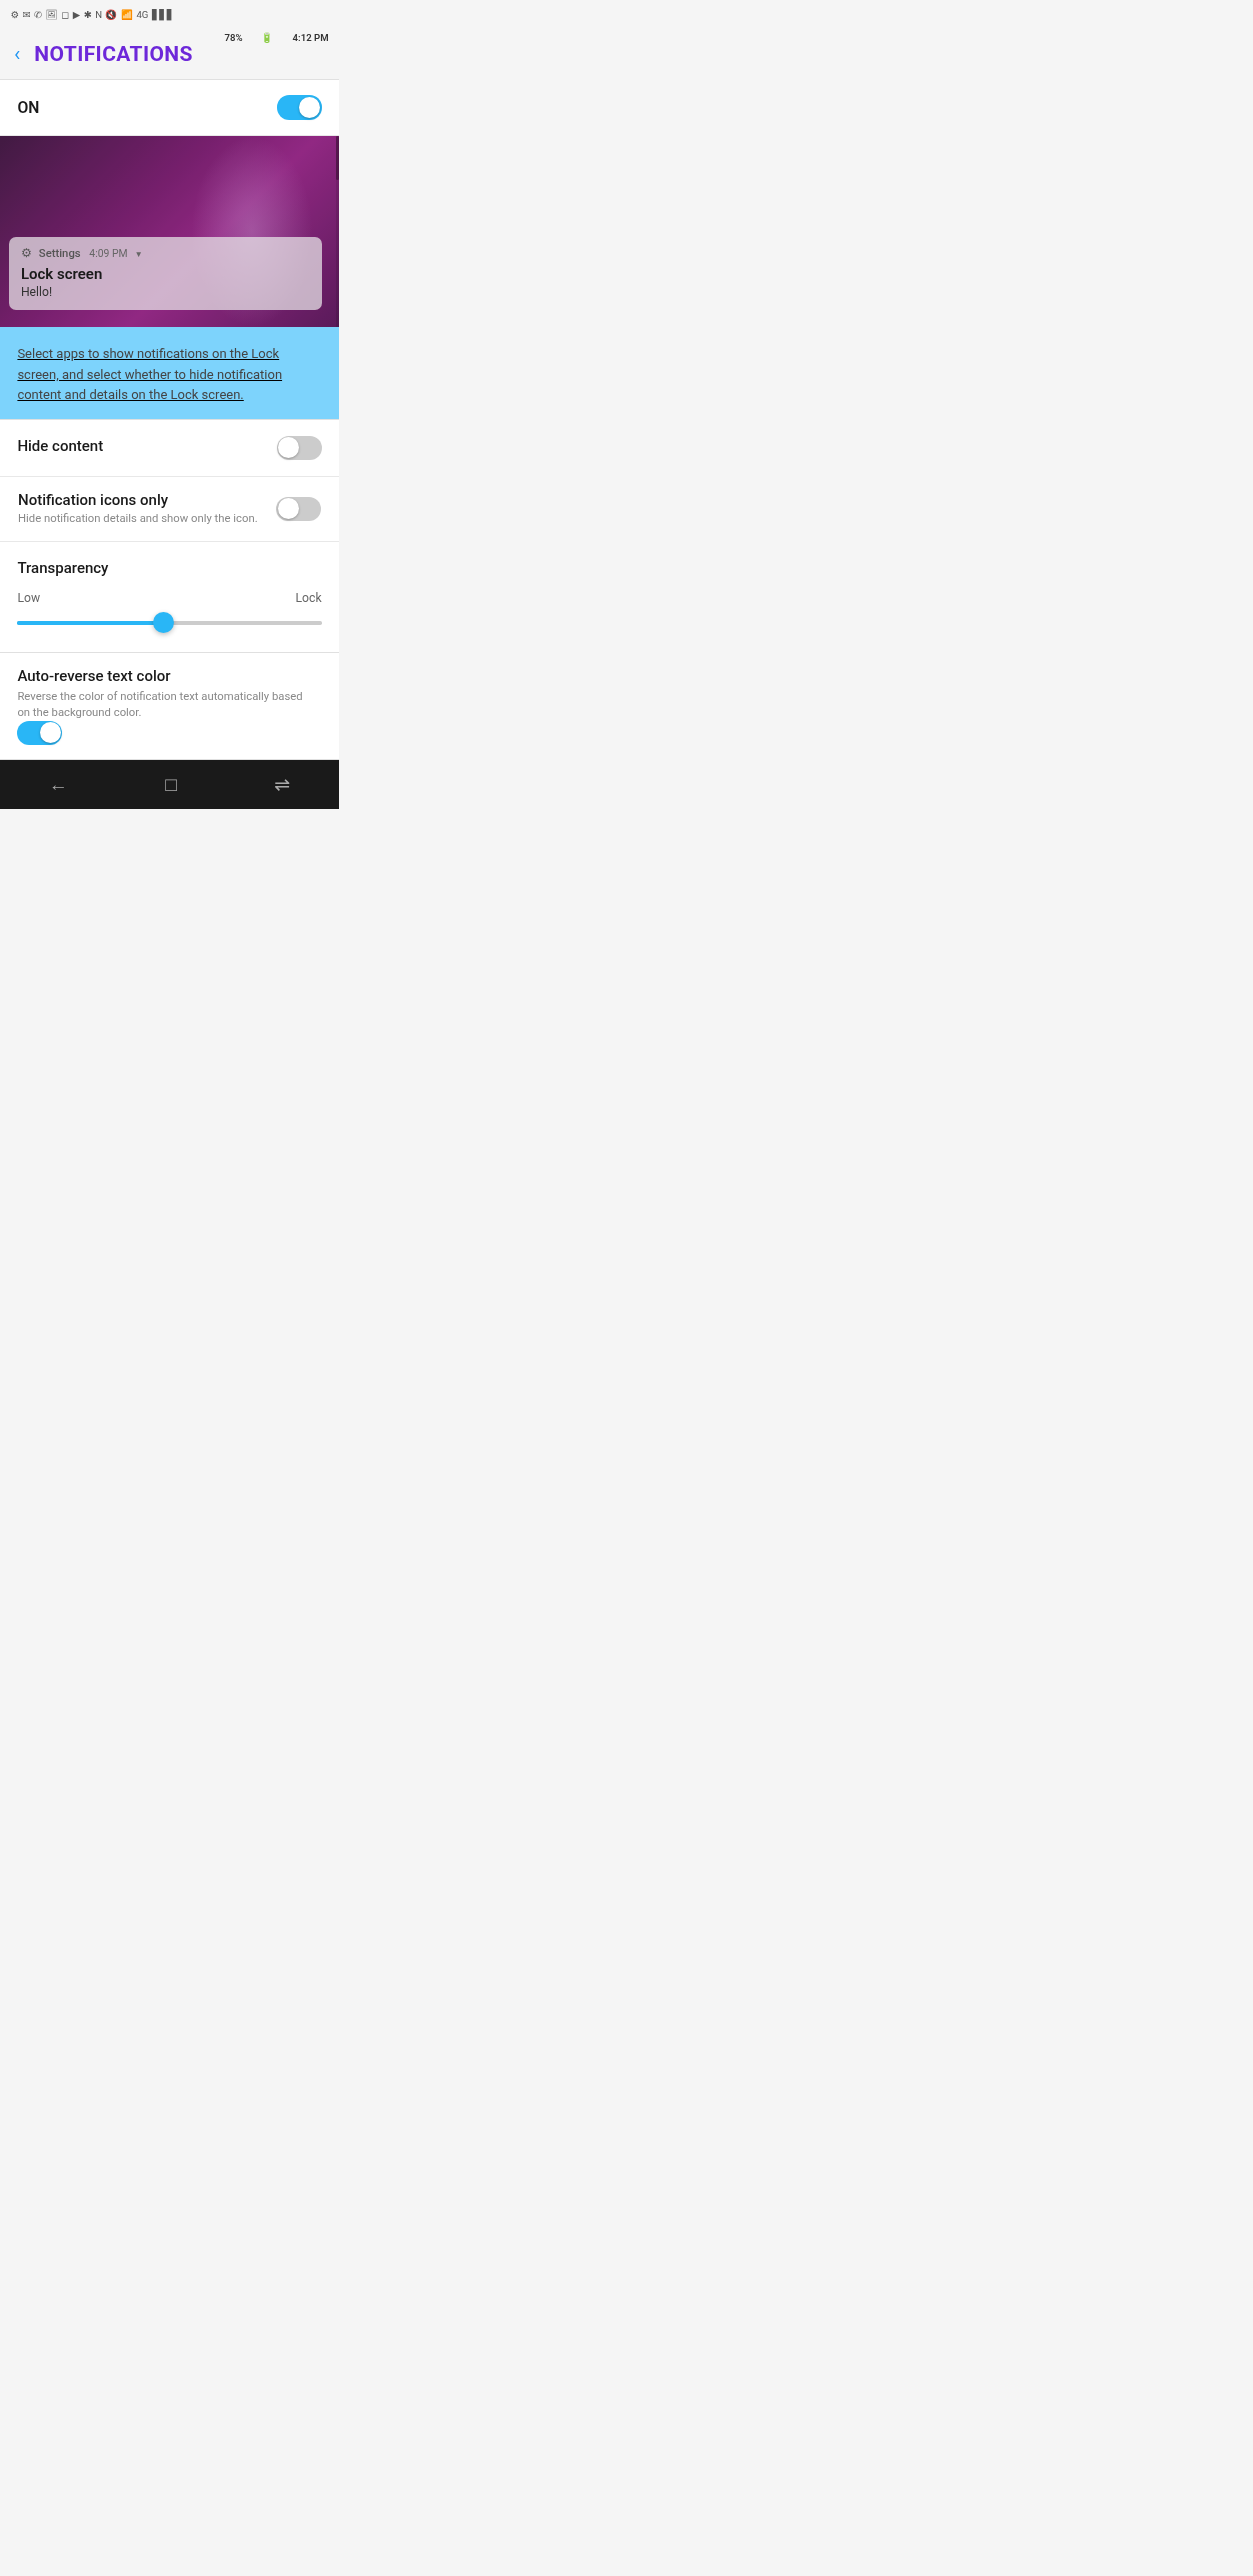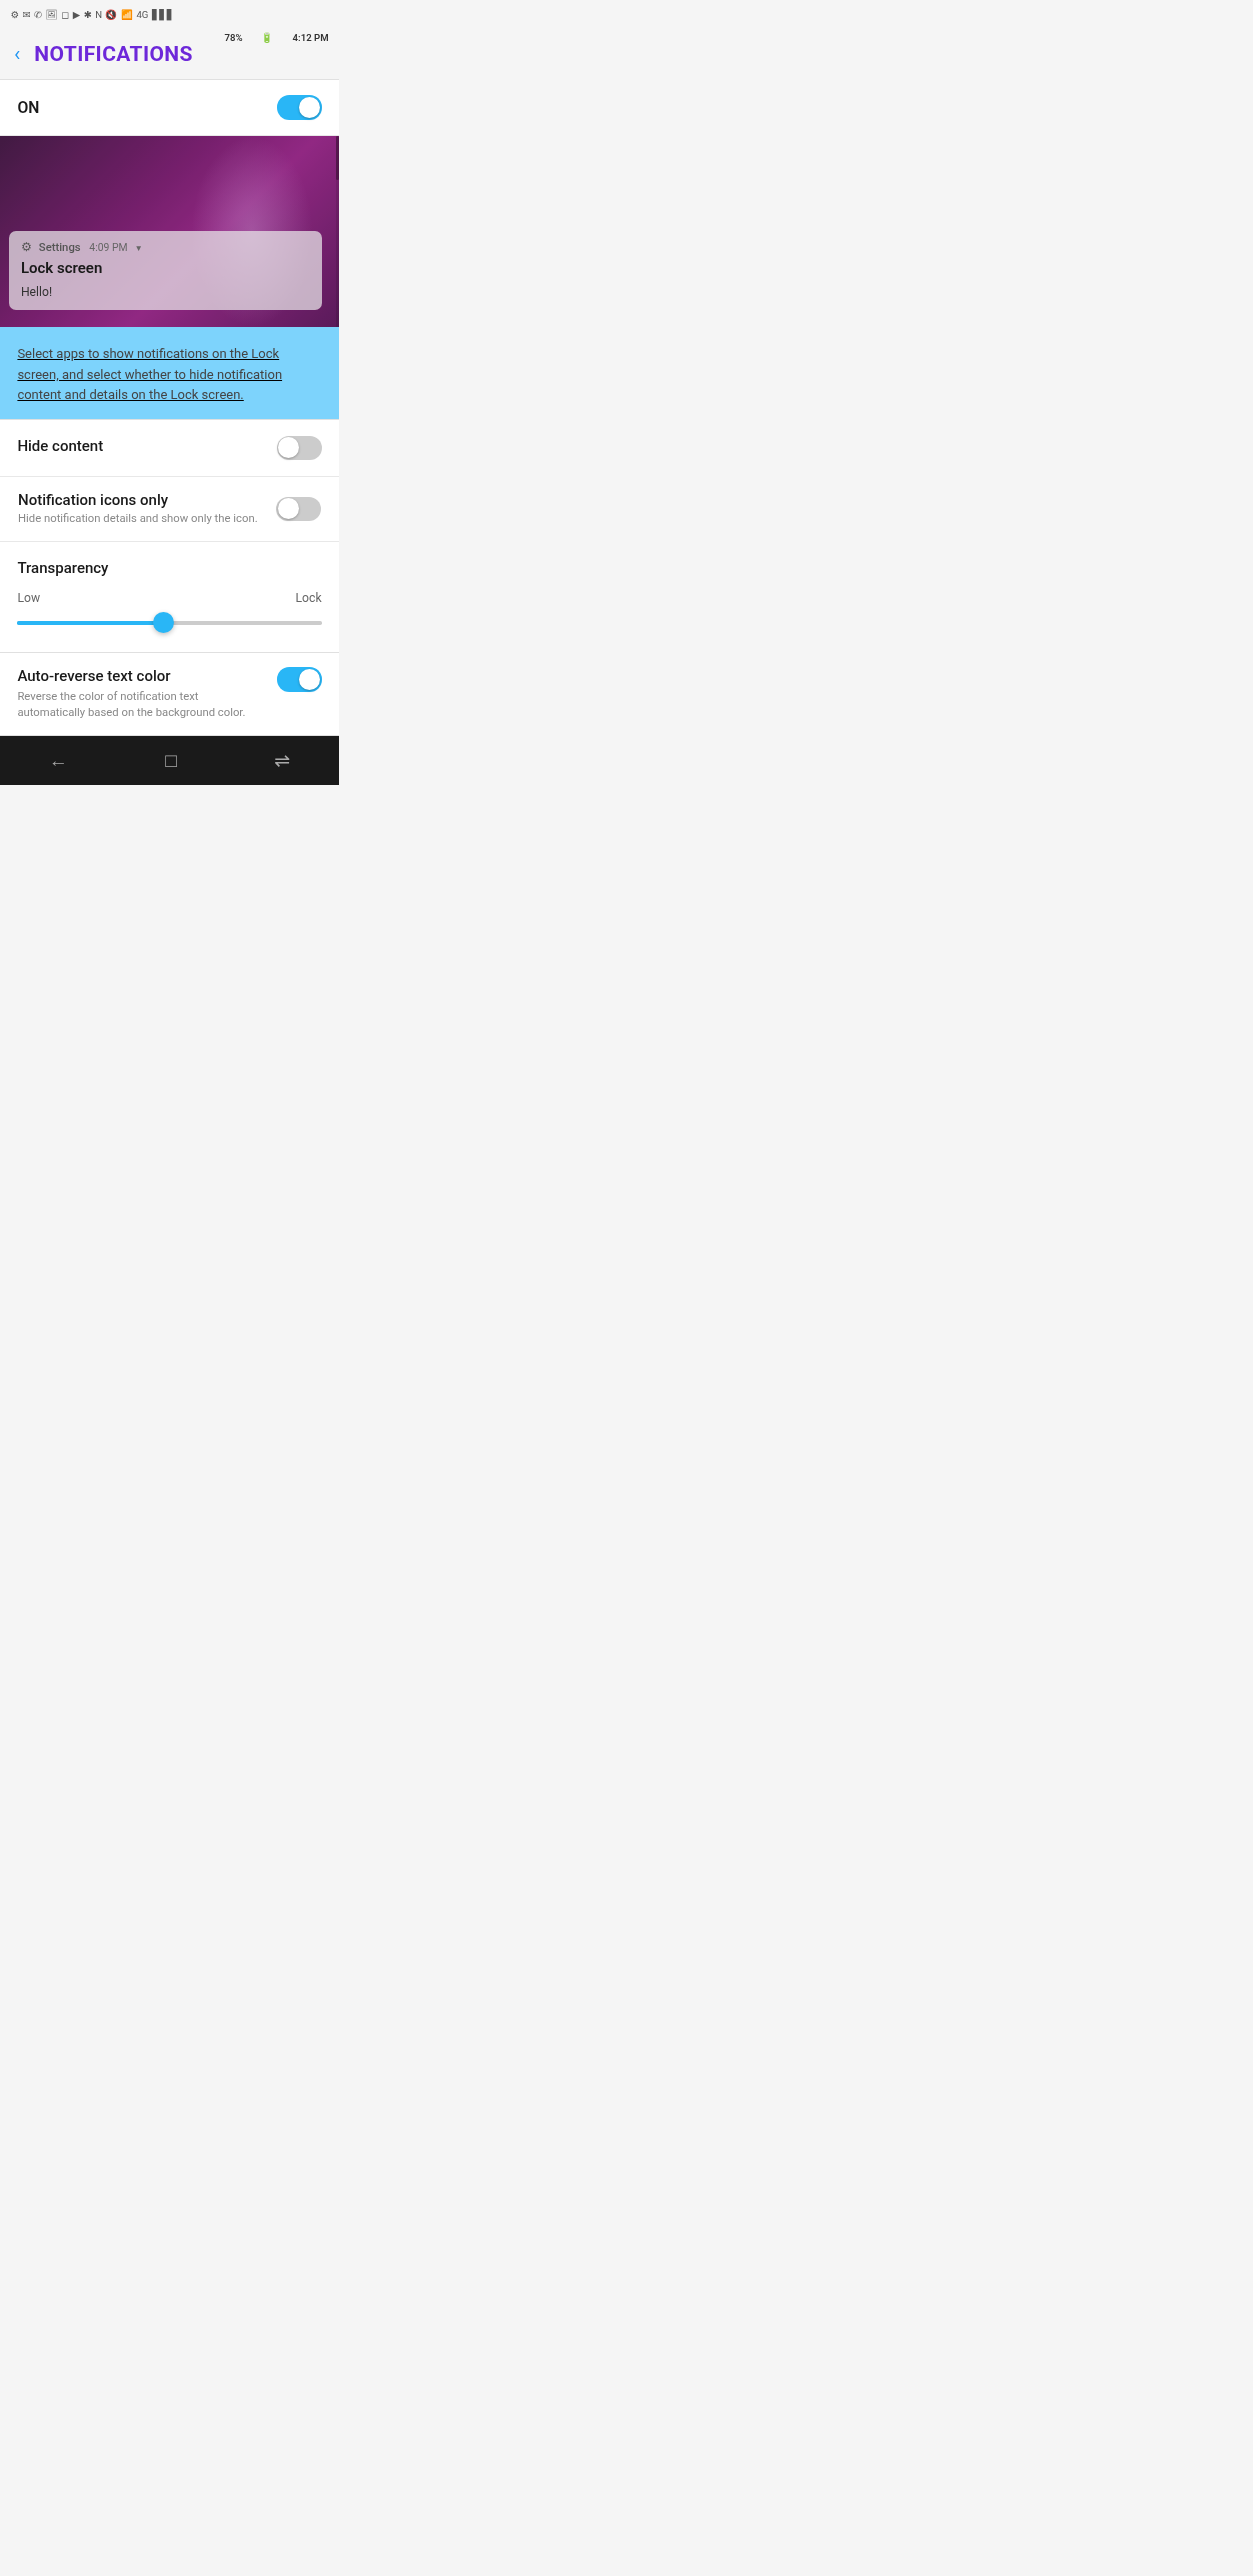--- a/index.html
+++ b/index.html
@@ -150,21 +150,21 @@
     }
     .notif-dropdown {
       font-size: 9.6px;
       color: #666;
       margin-left: 1.7px;
     }
     .notif-title {
       font-size: 15px;
       font-weight: 600;
       color: #1a1a1a;
-      margin-bottom: 8px;
+      margin-bottom: 2px;
     }
     .notif-body {
       font-size: 12.2px;
       color: #333;
     }
     
     .scroll-indicator {
       position: absolute;
       right: 0;
       top: 0;
@@ -284,20 +284,21 @@
     }
 
     
     .auto-reverse-section {
       background: #fff;
       padding: 14px 17.4px;
       display: flex;
       align-items: flex-start;
       justify-content: flex-start;
       border-bottom: 0.9px solid #e0e0e0;
+      flex-direction: column;
     }
     .auto-reverse-info {
       flex: 1;
       padding-right: 14px;
     }
     .auto-reverse-title {
       font-size: 15px;
       font-weight: 500;
       color: #1a1a1a;
       margin-bottom: 3.5px;

